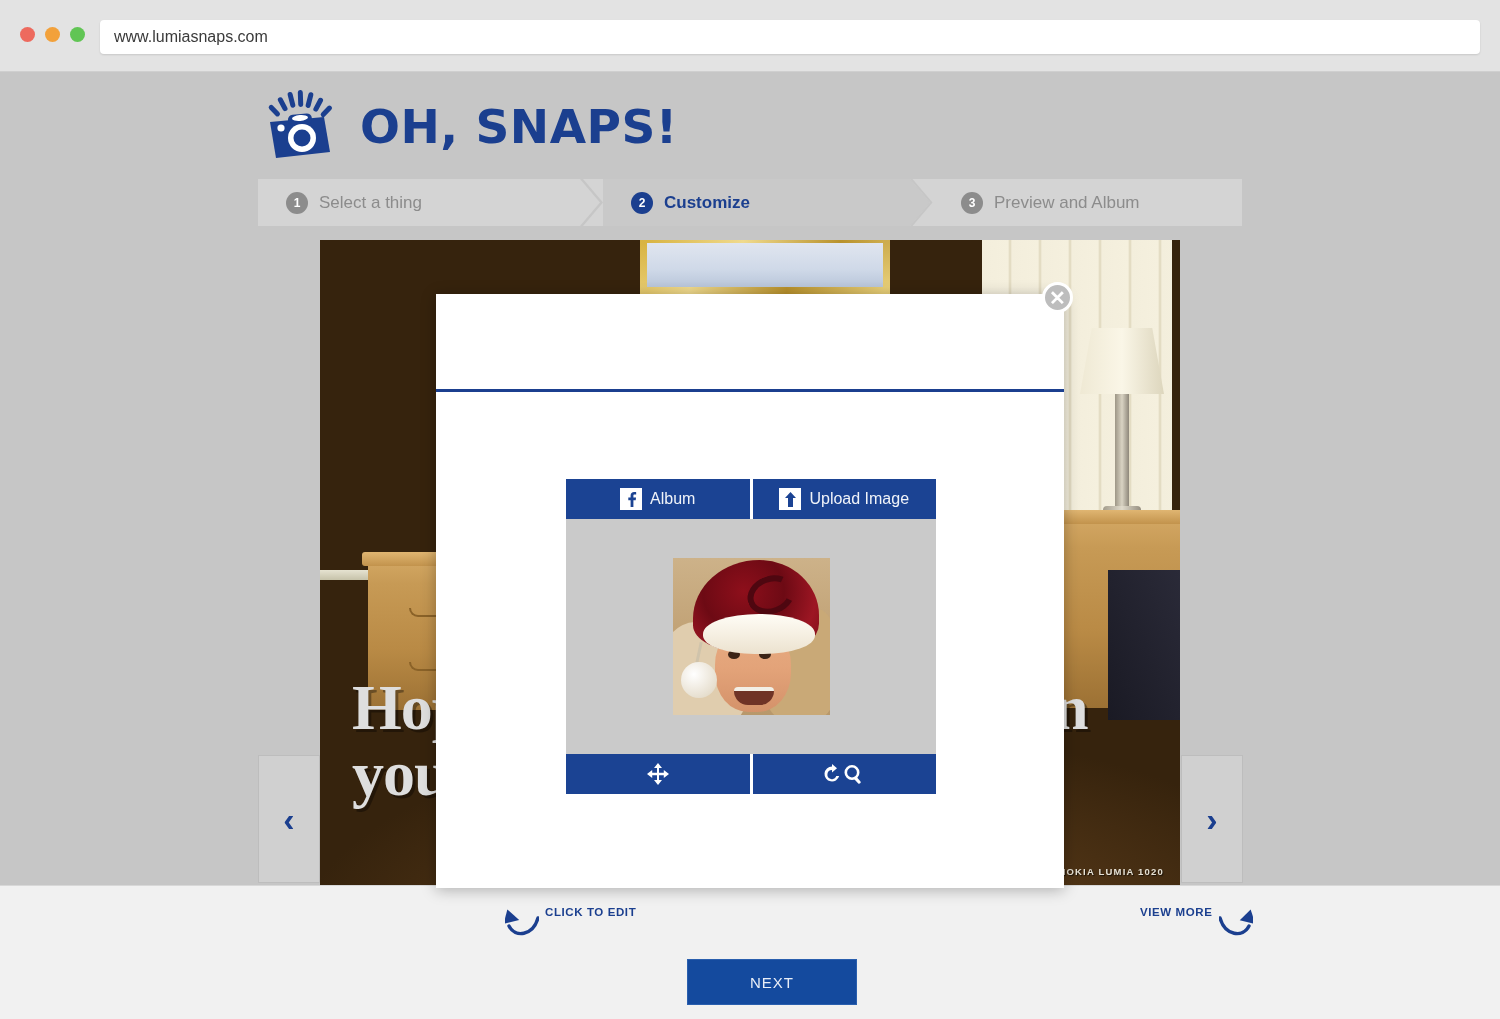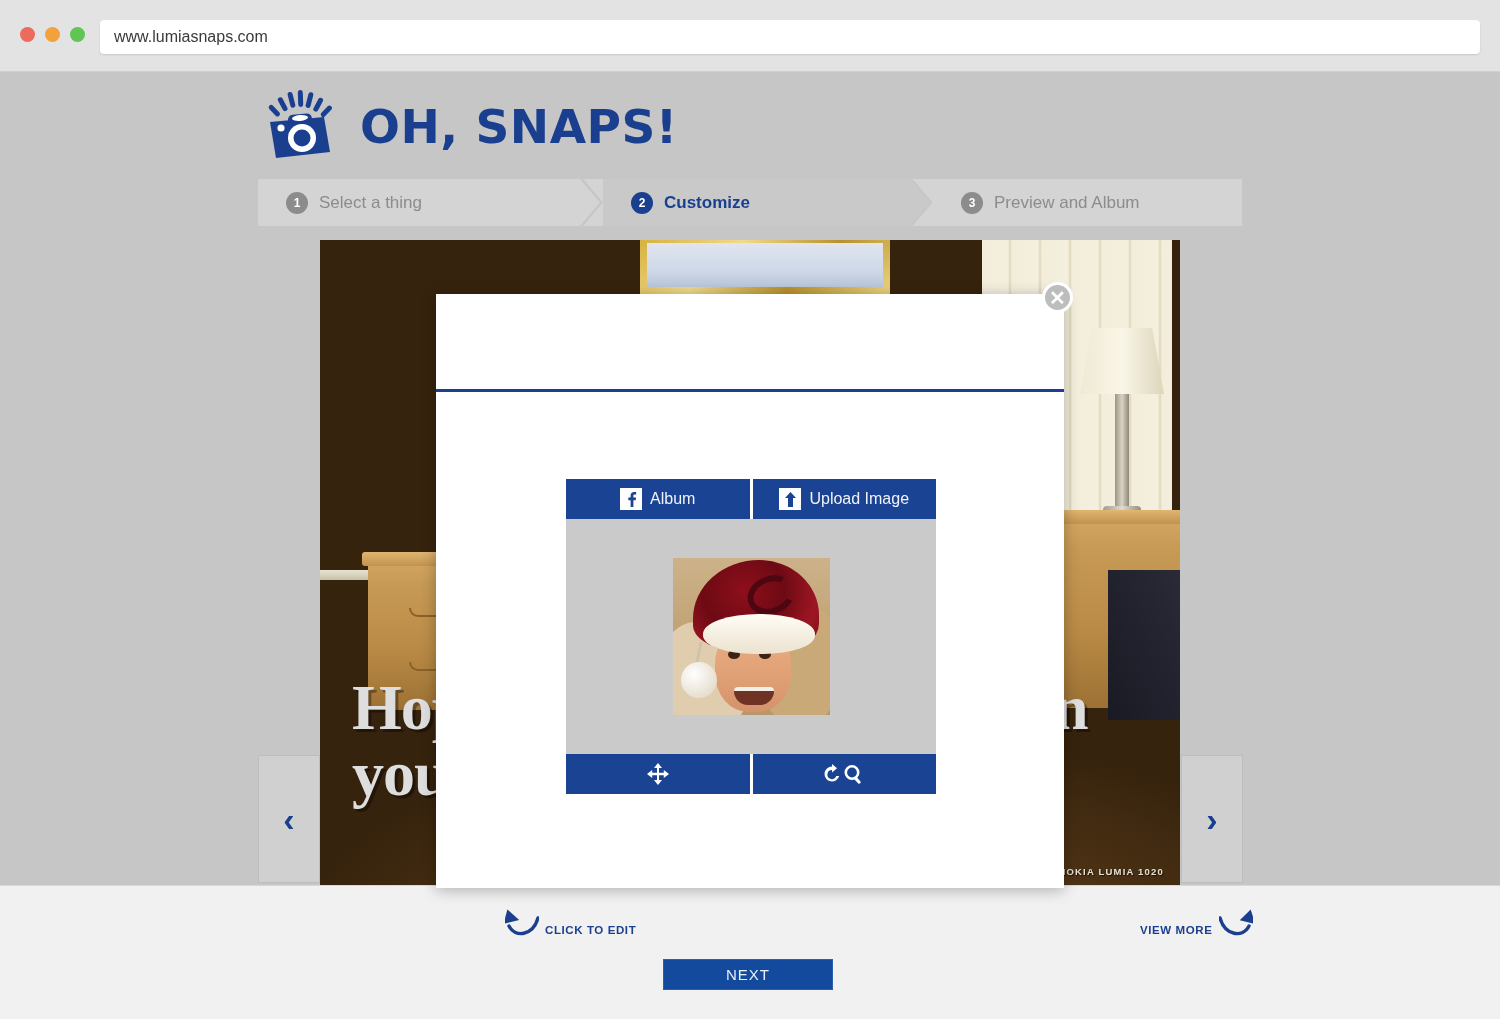--- a/index.html
+++ b/index.html
@@ -266,35 +266,35 @@
     position: absolute;
     left: 0; top: 813px;
     width: 1500px; height: 134px;
     background: #f1f1f1;
     border-top: 1px solid #d8d8d8;
     border-bottom: 1px solid #d8d8d8;
   }
   .hint {
     position: absolute;
     display: flex;
-    align-items: flex-end;
+    align-items: flex-start;
     gap: 6px;
     font-size: 11.5px;
     font-weight: bold;
     letter-spacing: 0.6px;
     color: #1b3f8f;
   }
   .hint.edit      { left: 505px; top: 20px; }
   .hint.viewmore  { left: 1140px; top: 20px; }
   .hint svg { display: block; }
 
   .next-btn {
     position: absolute;
-    left: 663px; top: 73px;
-    width: 170px; height: 31px;
+    left: 687px; top: 73px;
+    width: 170px; height: 46px;
     background: #144a9e;
     border: 1px solid #2a5fae;
     color: #e9eef7;
     font-size: 15px;
     letter-spacing: 1px;
     display: flex;
     align-items: center;
     justify-content: center;
     cursor: pointer;
     box-sizing: border-box;

